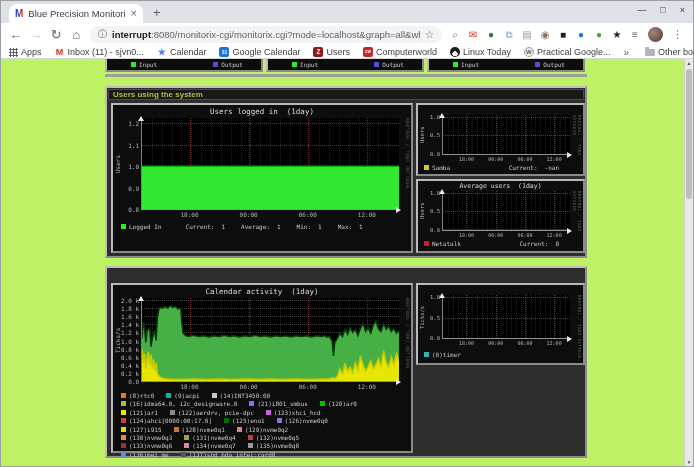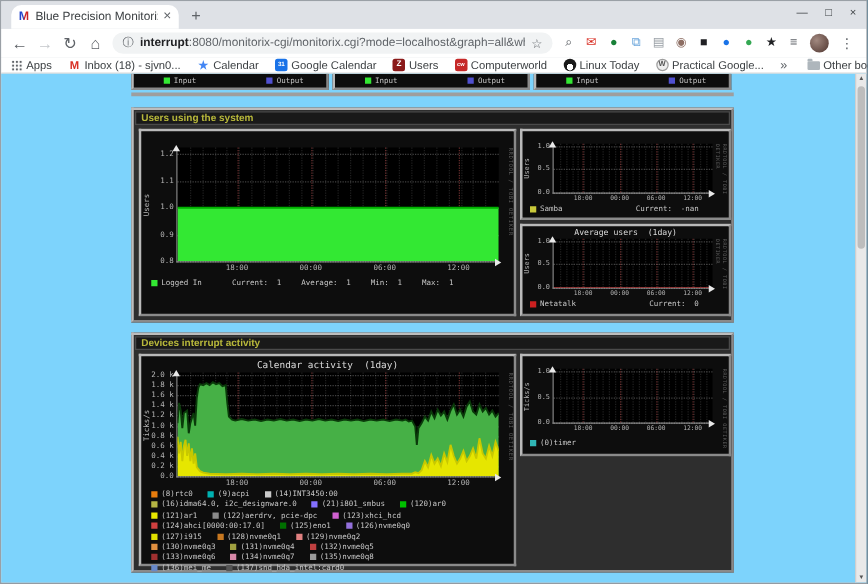--- a/index.html
+++ b/index.html
@@ -35,21 +35,21 @@
   .bookmarks { height:13px; background:#fff; display:flex; align-items:center; padding:0 8px; font-size:9px; color:#3c4043; border-bottom:1px solid #d7d7d7; flex:0 0 auto; }
   .bm { display:flex; align-items:center; gap:3px; margin-right:13px; white-space:nowrap; }
   .bm-ico { width:10px; height:10px; border-radius:2px; font-size:6.5px; line-height:10px; text-align:center; font-weight:bold; flex:0 0 auto; }
   .grid9 { width:9px; height:9px; background-image:radial-gradient(#5f6368 1px, transparent 1.2px); background-size:3px 3px; }
   .bm-spacer { margin-left:auto; }
   .bm-sep { width:1px; height:9px; background:#d0d0d0; margin:0 8px; }
   .folder { width:10px; height:7px; background:#aeb6bc; border-radius:1px; position:relative; }
   .folder::before { content:''; position:absolute; top:-2px; left:0; width:4px; height:2px; background:#aeb6bc; border-radius:1px 1px 0 0; }
 
   
-  .page { flex:1; background:#7dd3fc; position:relative; overflow:hidden;padding-left:17px; }
+  .page { flex:1; background:#bef264; position:relative; overflow:hidden;padding-left:17px; }
   .scrollbar { position:absolute; right:0; top:0; width:9px; height:100%; background:#e9e9e9; border-left:1px solid #cfcfcf; }
   .sb-arrow { position:absolute; left:0; width:8px; font-size:5px; color:#555; text-align:center; }
   .sb-thumb { position:absolute; left:1px; width:6px; top:10px; height:130px; background:#bdbdbd; border-radius:3px; }
 
   
   .top-strip { position:absolute; left:104px; top:0; width:482px; }
   .top-panels { display:flex; gap:3px; }
   .top-panel { width:158px; height:13px; border:2px solid; border-color:#b9b9b9 #8a8a8a #8a8a8a #b9b9b9; border-top:none; background:#0d0d0d; display:flex; justify-content:space-between; align-items:center; padding:0 18px 1px 24px; font-family:"DejaVu Sans Mono", monospace; font-size:6px; color:#c8c8c8; }
   .top-frame { height:3px; background:#9e9e9e; margin-top:2px; }
 
@@ -129,21 +129,21 @@
   </div>
 
   <div class="bookmarks">
     <span class="bm">
       <span class="grid9"></span>
       <span>Apps</span>
     </span>
     <span id="bm-items" style="display:flex;align-items:center;">
         <span class="bm">
           <span class="bm-ico" style="background: transparent; color: rgb(217, 48, 37); font-size: 9px; line-height: 10px;">M</span>
-          <span>Inbox (18) - sjvn0...</span>
+          <span>Inbox (11) - sjvn0...</span>
         </span>
         <span class="bm">
           <span class="bm-ico" style="background: transparent; color: rgb(66, 133, 244); font-size: 9px; line-height: 10px;">★</span>
           <span>Calendar</span>
         </span>
         <span class="bm">
           <span class="bm-ico" style="background: rgb(26, 115, 232); color: rgb(255, 255, 255); font-size: 5px;">31</span>
           <span>Google Calendar</span>
         </span>
         <span class="bm">
@@ -206,20 +206,21 @@
             </span>
           </div>
         </div>
       <div class="top-frame"></div>
     </div>
 
     <div class="section" style="left:104px; top:27px; width:482px; height:172px;">
       <div class="section-header">Users using the system</div>
 
       <div class="gpanel big" style="left:4px; top:15px; width:302px; height:150px;">
+        <div class="g-title">Users logged in  (1day)</div>
         <div class="g-ylabel" style="left:1px; top:13px; height:92px;">Users</div>
         <div class="g-plot" style="left:28px; top:13px; width:258px; height:92px;">
             <div class="vgrid" style="left: 3.833%;"></div>
             <div class="vgrid" style="left: 7.666%;"></div>
             <div class="vgrid" style="left: 11.499%;"></div>
             <div class="vgrid" style="left: 15.332%;"></div>
             <div class="vgrid" style="left: 19.165%;"></div>
             <div class="vgrid" style="left: 22.998%;"></div>
             <div class="vgrid" style="left: 26.831%;"></div>
             <div class="vgrid" style="left: 30.664%;"></div>
@@ -388,21 +389,20 @@
               <span class="lg-sq" style="background: rgb(204, 32, 32);"></span>
               <span>Netatalk</span>
             </span>
             <span class="lg-stat"><span class="lg-stat-label">Current:</span><span class="lg-stat-value">0</span></span>
           </div>
         <div class="g-watermark" style="top:10px; font-size:4px;">RRDTOOL / TOBI OETIKER</div>
       </div>
     </div>
 
     <div class="section" style="left:104px; top:207px; width:482px; height:192px;">
-      <div class="section-header">Devices interrupt activity</div>
 
       <div class="gpanel big" style="left:4px; top:15px; width:302px; height:170px;">
         <div class="g-title">Calendar activity  (1day)</div>
         <div class="g-ylabel" style="left:1px; top:13px; height:84px;">Ticks/s</div>
         <div class="g-plot" style="left:28px; top:13px; width:258px; height:84px;">
             <div class="vgrid" style="left: 3.833%;"></div>
             <div class="vgrid" style="left: 7.666%;"></div>
             <div class="vgrid" style="left: 11.499%;"></div>
             <div class="vgrid" style="left: 15.332%;"></div>
             <div class="vgrid" style="left: 19.165%;"></div>

